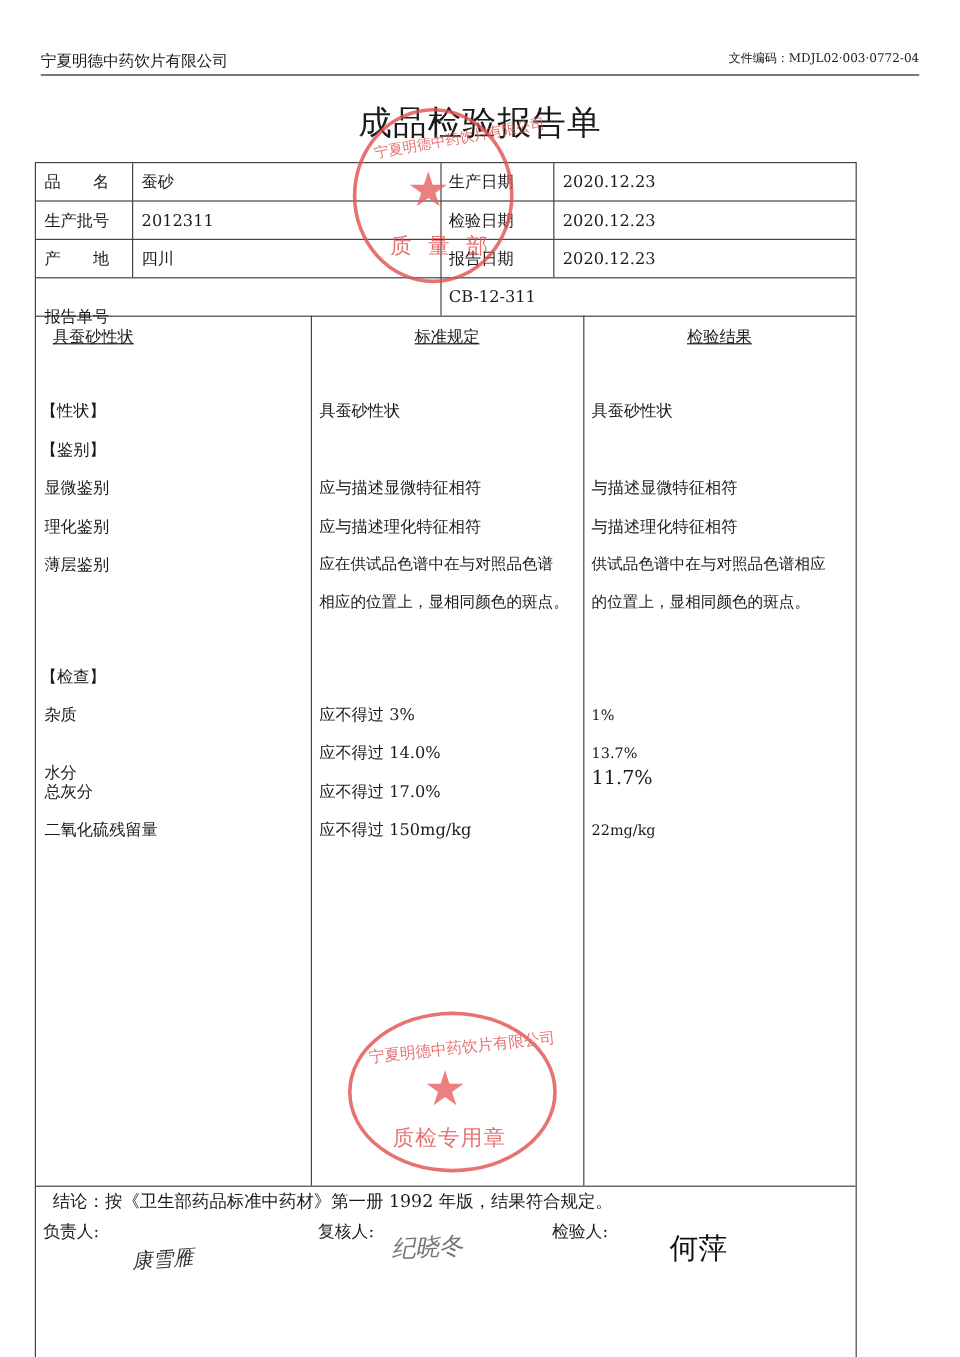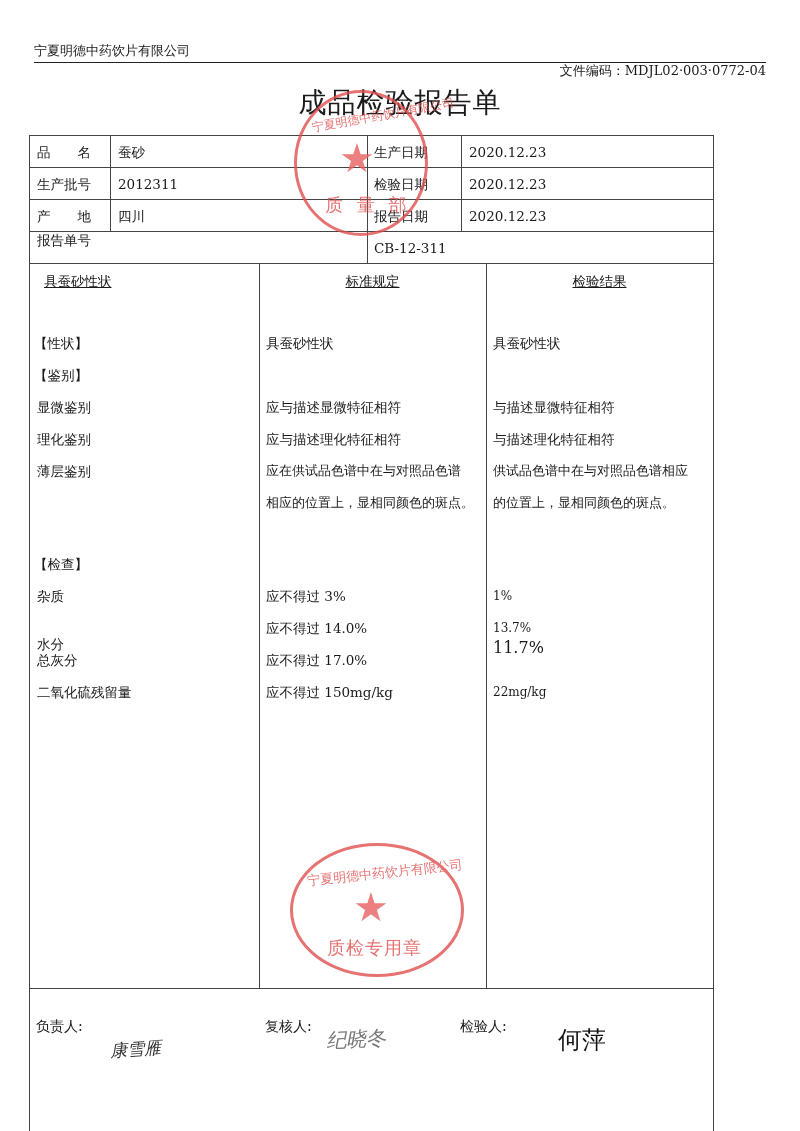--- a/index.html
+++ b/index.html
@@ -1,20 +1,20 @@
 <!DOCTYPE html>
 <html><head>
 <meta charset="utf-8">
 <style>
   html, body { margin:0; padding:0; }
   body { width:800px; height:1131px; background:#fff; position:relative; overflow:hidden;
          font-family:"DejaVu Serif","Liberation Serif",serif; color:#1a1a1a; }
   .abs { position:absolute; }
   .hdr-left { left:34px; top:42px; font-size:13px; }
-  .hdr-right { right:34px; top:42px; font-size:13px;margin-top:20px; }
+  .hdr-right { right:34px; top:42px; font-size:10px; }
   .hdr-rule { left:34px; top:62px; width:732px; height:0; border-top:1.5px solid #222; }
   .title { left:0; width:800px; top:84px; text-align:center; font-size:28px; font-family:"DejaVu Sans","Liberation Sans",sans-serif; letter-spacing:1px; }
   .tbl { left:29px; top:135px; width:685px; height:1034px; border:1px solid #444; box-sizing:border-box; }
   .hline { position:absolute; height:0; border-top:1px solid #444; }
   .vline { position:absolute; width:0; border-left:1px solid #444; }
   .cell { position:absolute; font-size:13.5px; line-height:16px; white-space:nowrap; }
   .u { text-decoration:underline; }
   .sig { position:absolute; font-size:14px; }
   .hand { position:absolute; font-family:"DejaVu Sans","Liberation Sans",sans-serif; font-style:italic; color:#333; }
   .stamp { position:absolute; border:3px solid #e05050; border-radius:50%; opacity:0.8; color:#e05050; }
@@ -53,21 +53,21 @@
   <div class="cell" style="left:7px;top:40px">生产批号</div>
   <div class="cell" style="left:88px;top:40px">2012311</div>
   <div class="cell" style="left:344px;top:40px">检验日期</div>
   <div class="cell" style="left:439px;top:40px">2020.12.23</div>
 
   <div class="cell" style="left:7px;top:72px">产　　地</div>
   <div class="cell" style="left:88px;top:72px">四川</div>
   <div class="cell" style="left:344px;top:72px">报告日期</div>
   <div class="cell" style="left:439px;top:72px">2020.12.23</div>
 
-  <div class="cell" style="left:7px;top:96px">报告单号</div>
+  <div class="cell" style="left:7px;top:120px">报告单号</div>
   <div class="cell" style="left:344px;top:104px">CB-12-311</div>
 
   <div class="cell u" style="left:14px;top:137px">具蚕砂性状</div>
   <div class="cell u" style="left:229px;width:227px;text-align:center;top:137px">标准规定</div>
   <div class="cell u" style="left:456px;width:227px;text-align:center;top:137px">检验结果</div>
 
   <div class="cell" style="left:4px;top:199px">【性状】</div>
   <div class="cell" style="left:236px;top:199px">具蚕砂性状</div>
   <div class="cell" style="left:463px;top:199px">具蚕砂性状</div>
 
@@ -99,20 +99,21 @@
   <div class="cell" style="left:463px;top:484px;font-size:12px">13.7%</div>
 
   <div class="cell" style="left:7px;top:516px">总灰分</div>
   <div class="cell" style="left:236px;top:516px">应不得过 17.0%</div>
   <div class="cell" style="left:463px;top:504px;font-size:16px">11.7%</div>
 
   <div class="cell" style="left:7px;top:548px">二氧化硫残留量</div>
   <div class="cell" style="left:236px;top:548px">应不得过 150mg/kg</div>
   <div class="cell" style="left:463px;top:548px;font-size:12px">22mg/kg</div>
 
+  <div class="cell" style="left:14px;top:858px;font-size:14.5px">结论：按《卫生部药品标准中药材》第一册 1992 年版，结果符合规定。</div>
 </div>
 
 <div class="stamp" style="left:294px;top:90px;width:128px;height:140px;">
   <div class="arc" style="left:14px;top:14px;transform:rotate(-10deg);font-size:12px;">宁夏明德中药饮片有限公司</div>
   <div class="star" style="left:42px;top:42px;">★</div>
   <div class="lbl" style="left:28px;top:100px;">质 量 部</div>
 </div>
 
 <div class="stamp" style="left:290px;top:843px;width:168px;height:128px;">
   <div class="arc" style="left:14px;top:18px;transform:rotate(-6deg);">宁夏明德中药饮片有限公司</div>

